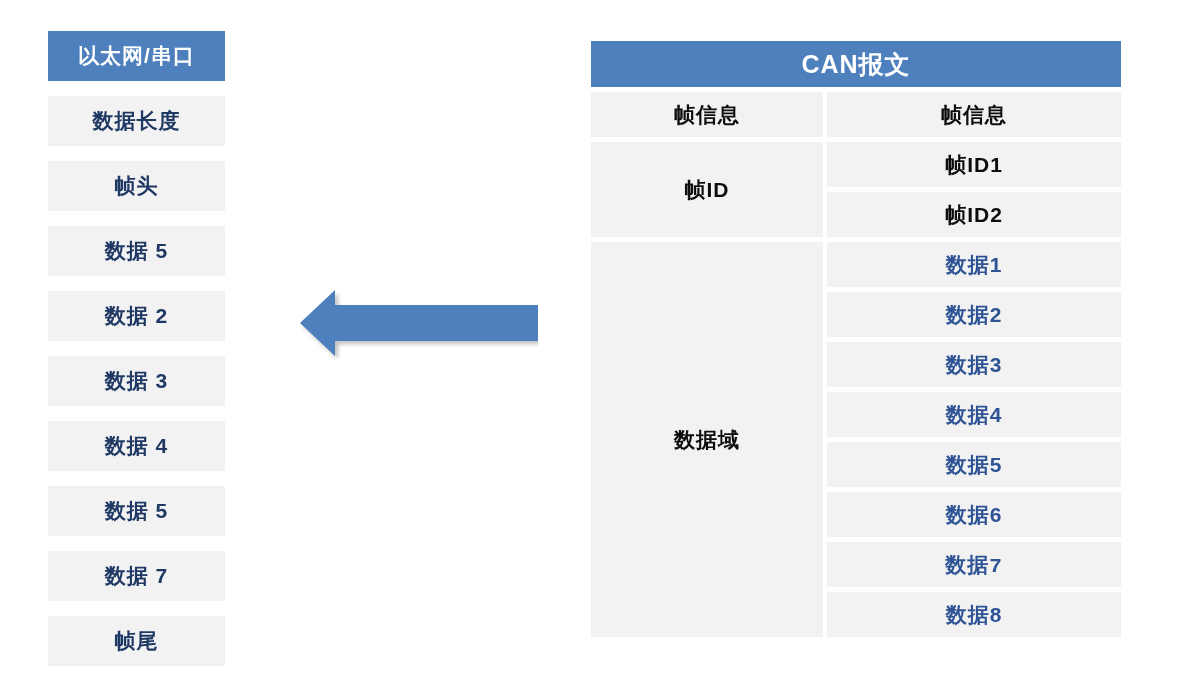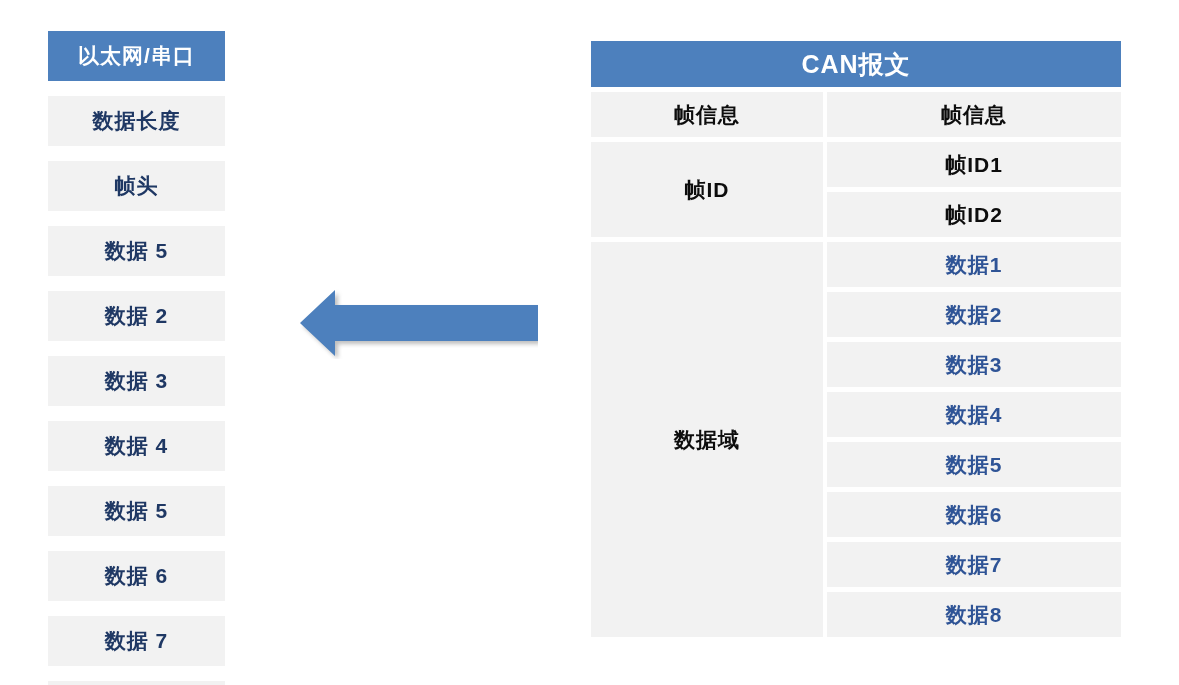--- a/index.html
+++ b/index.html
@@ -52,21 +52,21 @@
     background:var(--cell-bg);
     display:flex;align-items:center;justify-content:center;
     font-size:21px;color:var(--black-text);letter-spacing:1px;
   }
   .cell.blue{color:var(--blue-text);}
   .c1{grid-column:1;}
   .c2{grid-column:2;}
   .r2{grid-row:2;}  .r3{grid-row:3;}  .r4{grid-row:4;}
   .r5{grid-row:5;}  .r6{grid-row:6;}  .r7{grid-row:7;}
   .r8{grid-row:8;}  .r9{grid-row:9;}  .r10{grid-row:10;}
-  .r11{grid-row:11;}.r12{grid-row:12;}
+  .r11{grid-row:11;font-family:Liberation Mono, monospace;}.r12{grid-row:12;}
   .span-id{grid-row:3/5;}
   .span-data{grid-row:5/13;}
 
   
   .arrow-wrap{position:absolute;left:300px;top:289px;width:238px;height:70px;}
   .arrow-wrap svg{display:block;}
   .arrow-shape{
     fill:var(--arrow-fill);
     filter:drop-shadow(3px 3px 2px rgba(110,110,110,0.45));
   }
@@ -76,21 +76,20 @@
 
 <div class="eth-table">
   <div class="hdr">以太网/串口</div>
   <div class="eth-row">数据长度</div>
   <div class="eth-row">帧头</div>
   <div class="eth-row">数据 5</div>
   <div class="eth-row">数据 2</div>
   <div class="eth-row">数据 3</div>
   <div class="eth-row">数据 4</div>
   <div class="eth-row">数据 5</div>
-  <div class="eth-row">数据 6</div>
   <div class="eth-row">数据 7</div>
   <div class="eth-row">帧尾</div>
 </div>
 
 <div class="arrow-wrap">
   <svg width="238" height="70" viewBox="0 0 238 70" aria-hidden="true">
     <polygon class="arrow-shape" points="0,34 35,1 35,16 238,16 238,52 35,52 35,67"></polygon>
   </svg>
 </div>
 

